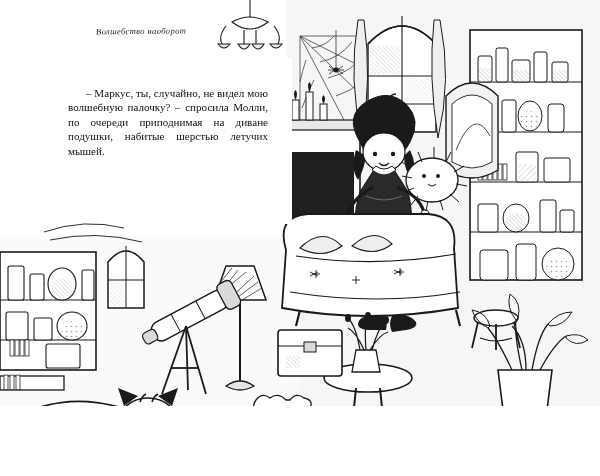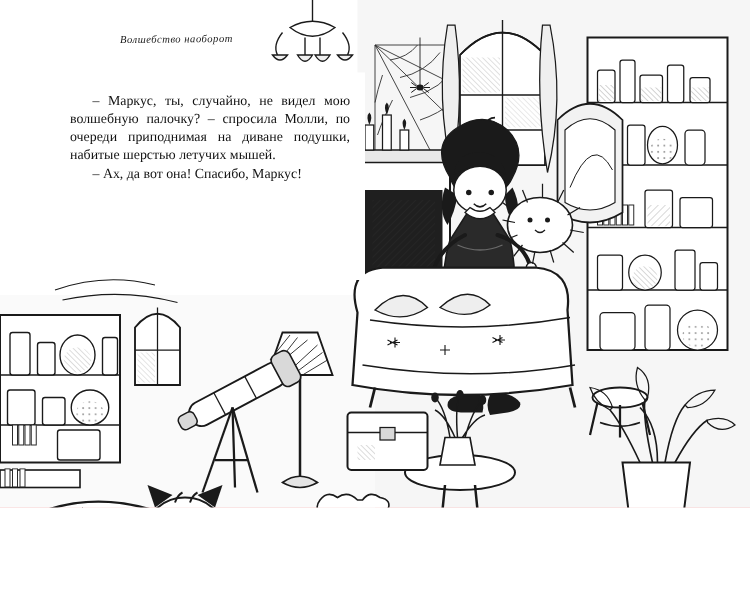--- a/index.html
+++ b/index.html
@@ -49,21 +49,21 @@
     width: 224px;
     font-family: "Liberation Serif", serif;
     font-size: 11.1px;
     line-height: 14.4px;
     color: #111111;
     text-align: justify;
     text-justify: inter-word;
     hyphens: manual;
   }
   .textblock p {
-    margin: 0;
+    margin: 12px;
     text-indent: 18px;
   }
 </style>
 </head>
 <body>
 
 <div class="page">
 
   <svg class="illus" viewBox="0 0 600 476" preserveAspectRatio="none" xmlns="http://www.w3.org/2000/svg">
     <defs>
@@ -487,16 +487,15 @@
 
     <g stroke="#1a1a1a" stroke-width="0.9" fill="none">
       <path d="M44,232 q40,-14 80,-4 M50,240 q46,-10 92,2"></path>
     </g>
   </svg>
 
   <div class="running-head">Волшебство наоборот</div>
 
   <div class="textblock">
     <p>– Маркус, ты, случайно, не видел мою волшебную палочку? – спросила Молли, по очереди приподнимая на диване подушки, набитые шерстью летучих мышей.</p>
-    <p>– Ах, да вот она! Спасибо, Маркус!</p>
   </div>
 
 </div>
 
 </body></html>

